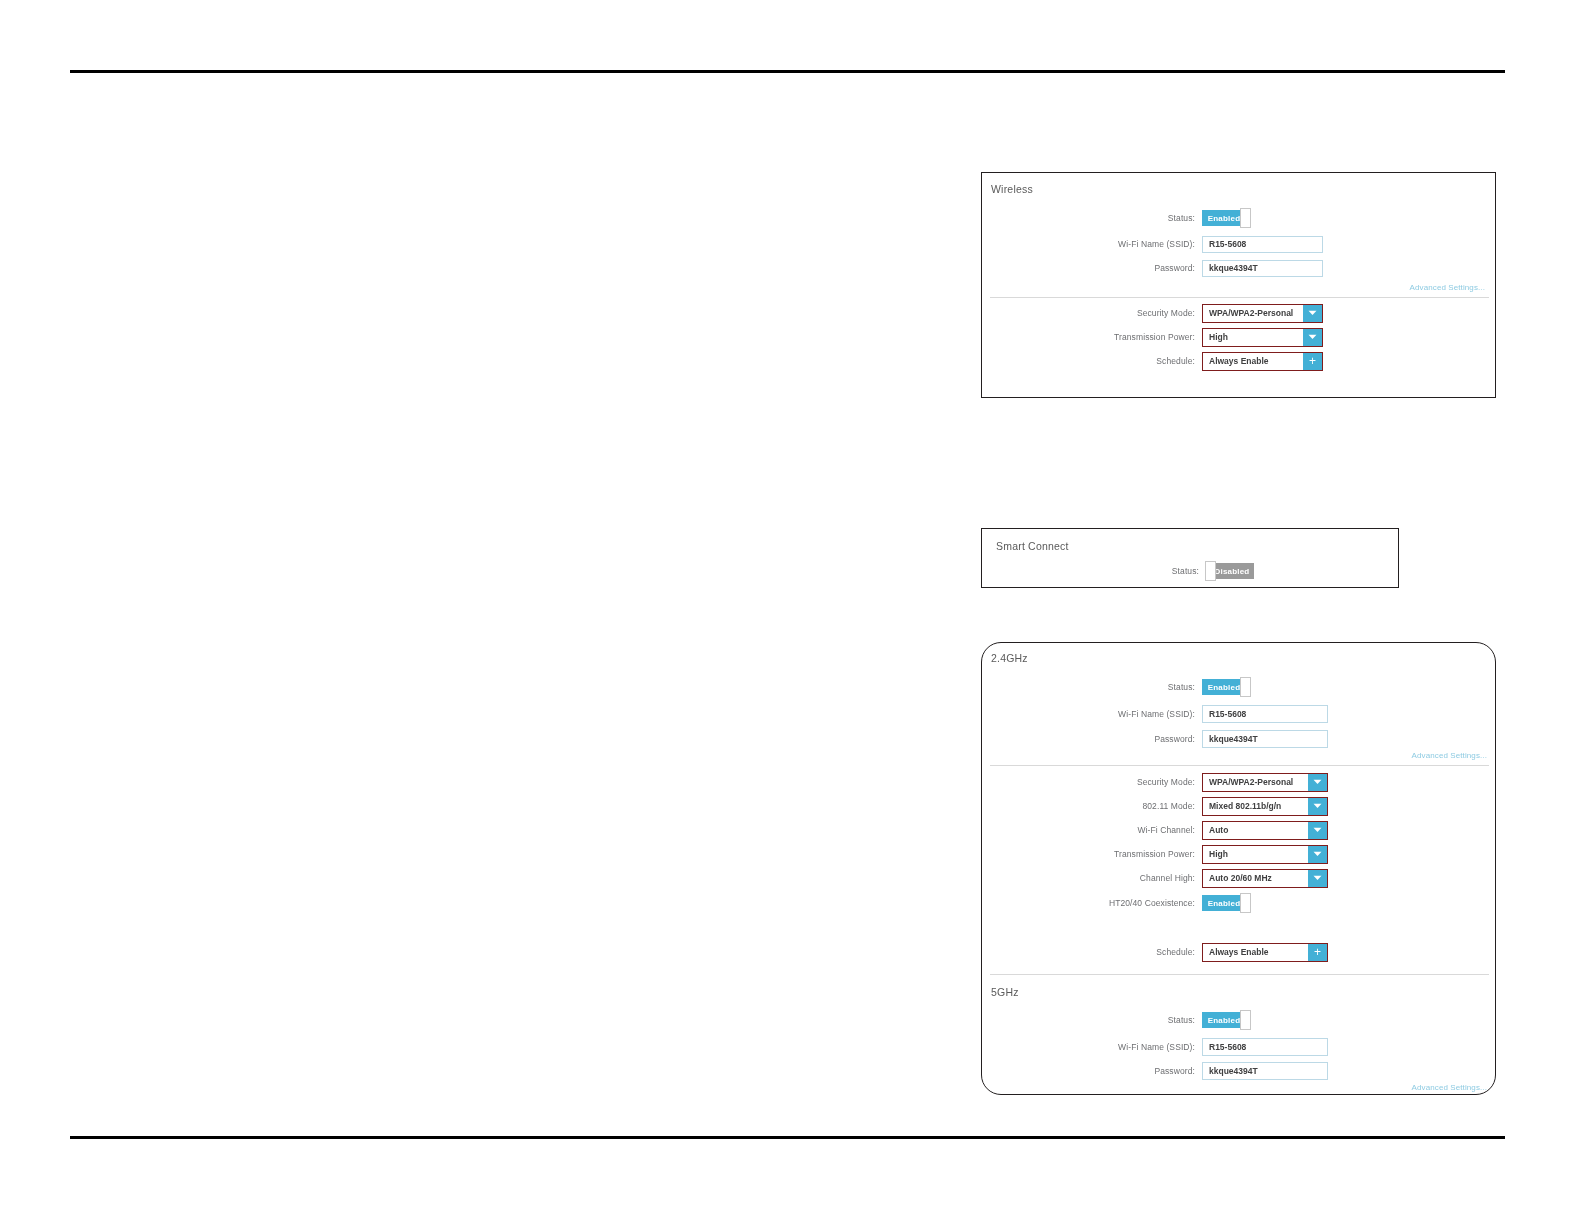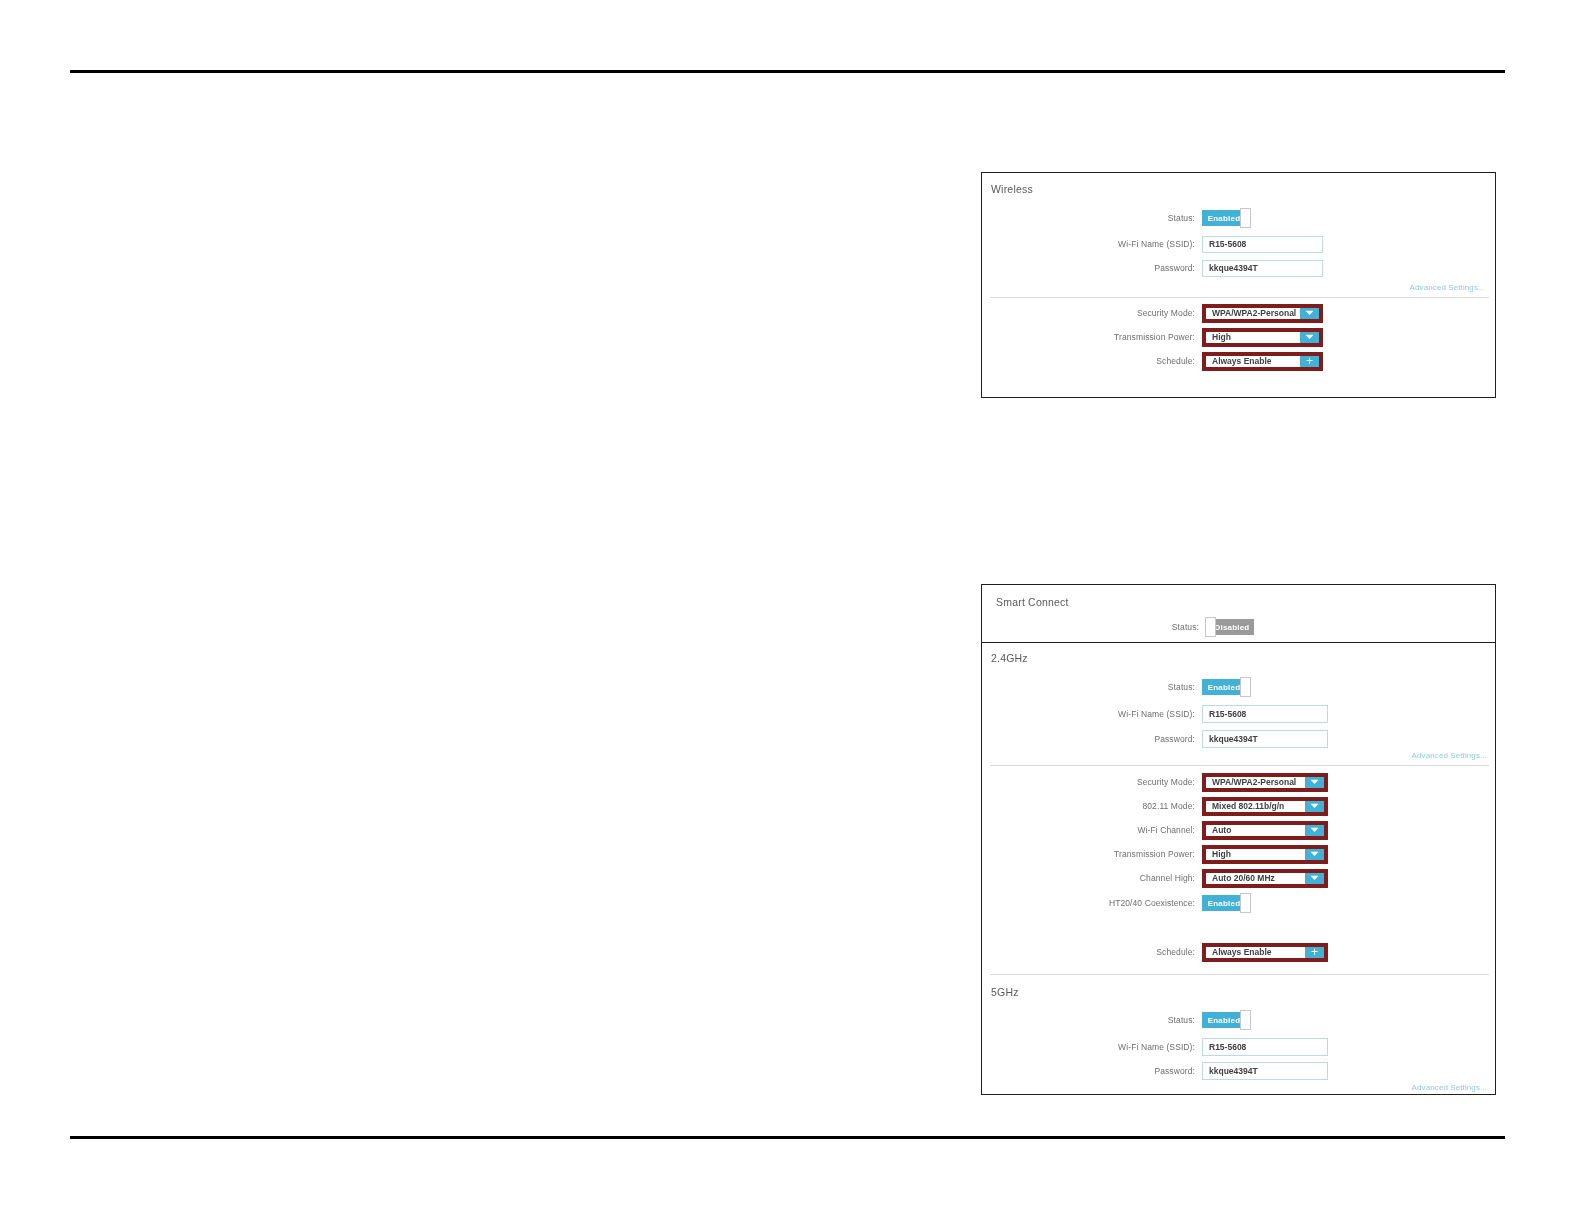--- a/index.html
+++ b/index.html
@@ -79,21 +79,21 @@
     align-items: center;
     padding-left: 6px;
     box-sizing: border-box;
     font-weight: bold;
   }
 
   
   .select-wrap {
     display: flex;
     align-items: stretch;
-    border: 4px solid #7f1d1d;
+    border: 1px solid #7f1d1d;
     background: #ffffff;
     box-sizing: border-box;
   }
   .select-value {
     flex: 1;
     font-size: 8.5px;
     color: #404041;
     display: flex;
     align-items: center;
     padding-left: 6px;
@@ -237,35 +237,35 @@
 
   <div class="row" style="left:0px; top:178px; width:400px; height:20px;">
     <div class="row-label" style="width:220px;">Schedule:</div>
     <div class="select-wrap" style="width:121px; height:19px;">
       <div class="select-value">Always Enable</div>
       <div class="plus-btn">+</div>
     </div>
   </div>
 </div>
 
-<div class="panel" style="left:981px; top:584px; width:515px; height:60px;">
+<div class="panel" style="left:981px; top:528px; width:418px; height:60px;">
 
   <div class="panel-title" style="left:14px; top:11px;">Smart Connect</div>
 
   <div class="row" style="left:0px; top:33px; width:400px; height:18px;">
     <div class="row-label" style="width:224px;">Status:</div>
     <div class="toggle off" style="width:48px; height:16px;">
       <div class="track" style="width:48px;"></div>
       <div class="track-text" style="left:4px; width:44px;">Disabled</div>
       <div class="knob"></div>
     </div>
   </div>
 </div>
 
-<div class="panel" style="left:981px; top:642px; width:515px; height:453px;">
+<div class="panel" style="left:981px; top:642px; width:515px; height:453px;border-radius:20px;">
 
   <div class="section-title" style="left:9px; top:9px;">2.4GHz</div>
 
   <div class="row" style="left:0px; top:35px; width:400px; height:18px;">
     <div class="row-label" style="width:220px;">Status:</div>
     <div class="toggle on" style="width:48px; height:16px;">
       <div class="track" style="width:48px;"></div>
       <div class="track-text" style="left:0; width:44px;">Enabled</div>
       <div class="knob"></div>
     </div>

